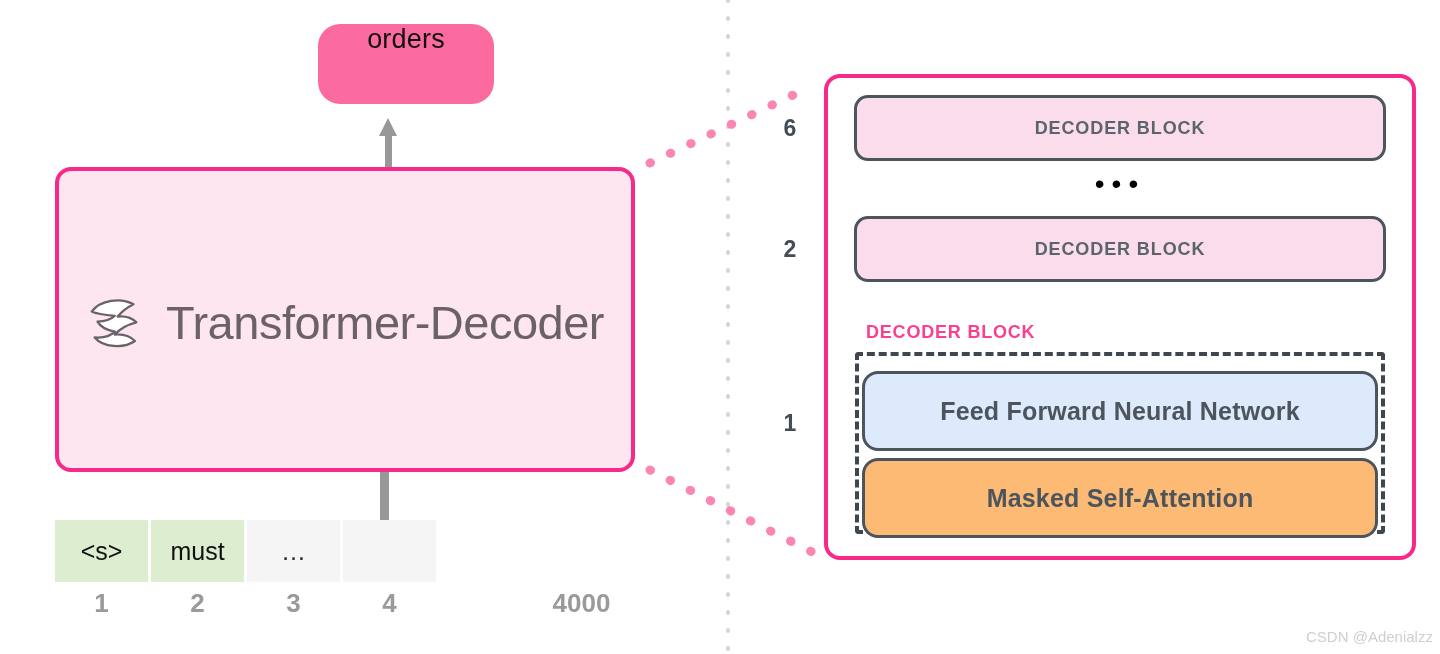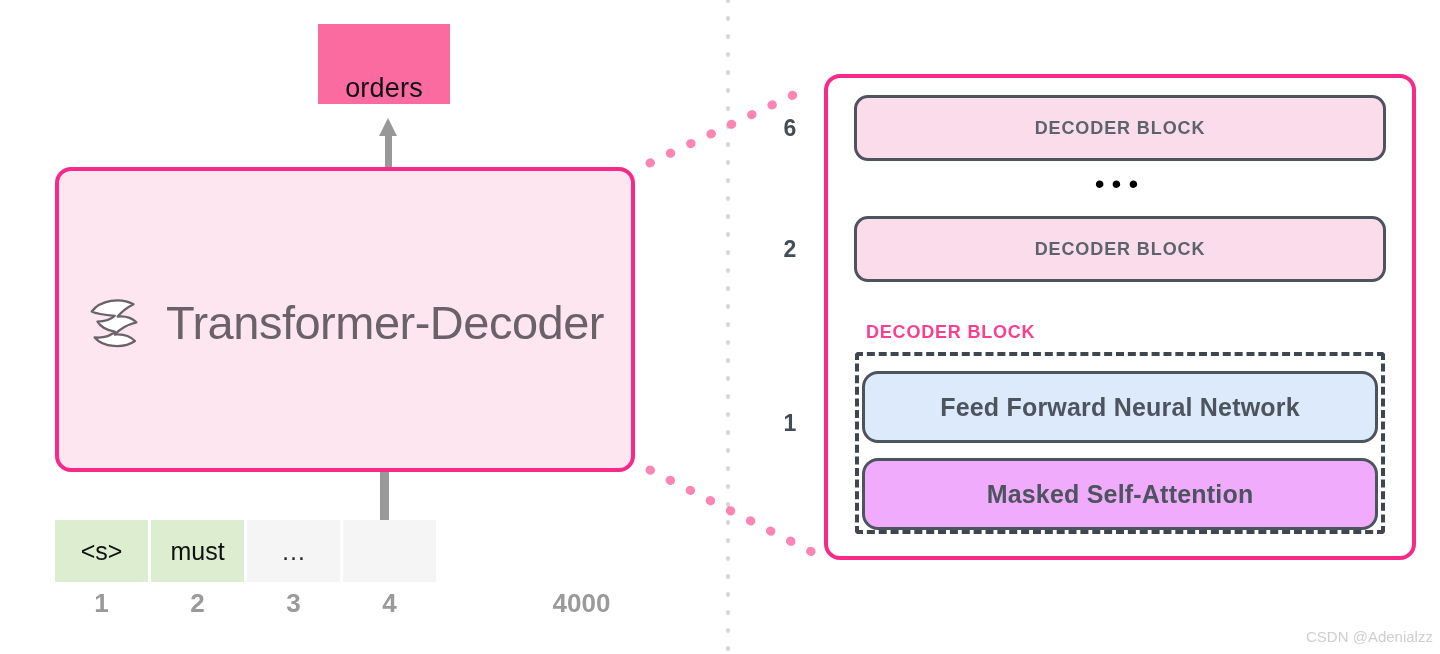--- a/index.html
+++ b/index.html
@@ -17,26 +17,27 @@
     background: #ffffff;
     overflow: hidden;
   }
 
   
 
   .orders-box {
     position: absolute;
     left: 318px;
     top: 24px;
-    width: 132px;
+    width: 176px;
     height: 80px;
     background: #fb6ba0;
     display: flex;
-    align-items: flex-end;
-    justify-content: center;
+    align-items: flex-start;
+    justify-content: center;
+    border-radius: 22px;
   }
   .orders-box .label {
     font-size: 27px;
     color: #111111;
     font-family: "Liberation Sans", sans-serif;
     letter-spacing: 0.2px;
   }
 
   
   .up-arrow {
@@ -250,30 +251,30 @@
     height: 182px;
     box-sizing: border-box;
     border: 4px dashed #3f464d;
     border-radius: 4px;
   }
 
   .sub-block {
     position: absolute;
     left: 862px;
     width: 516px;
-    height: 72px;
+    height: 80px;
     box-sizing: border-box;
     border: 3.5px solid #4c545d;
     border-radius: 16px;
     display: flex;
     align-items: center;
     justify-content: center;
   }
   .sub-block.ffnn { top: 371px; background: #ddeafb; }
-  .sub-block.msa  { top: 458px; background: #f0abfc; }
+  .sub-block.msa  { top: 458px; background: #fdba74; }
   .sub-block .label {
     font-size: 25px;
     font-weight: bold;
     color: #4c545d;
     font-family: "Liberation Sans", sans-serif;
     letter-spacing: 0.2px;
   }
 
   .watermark {
     position: absolute;

